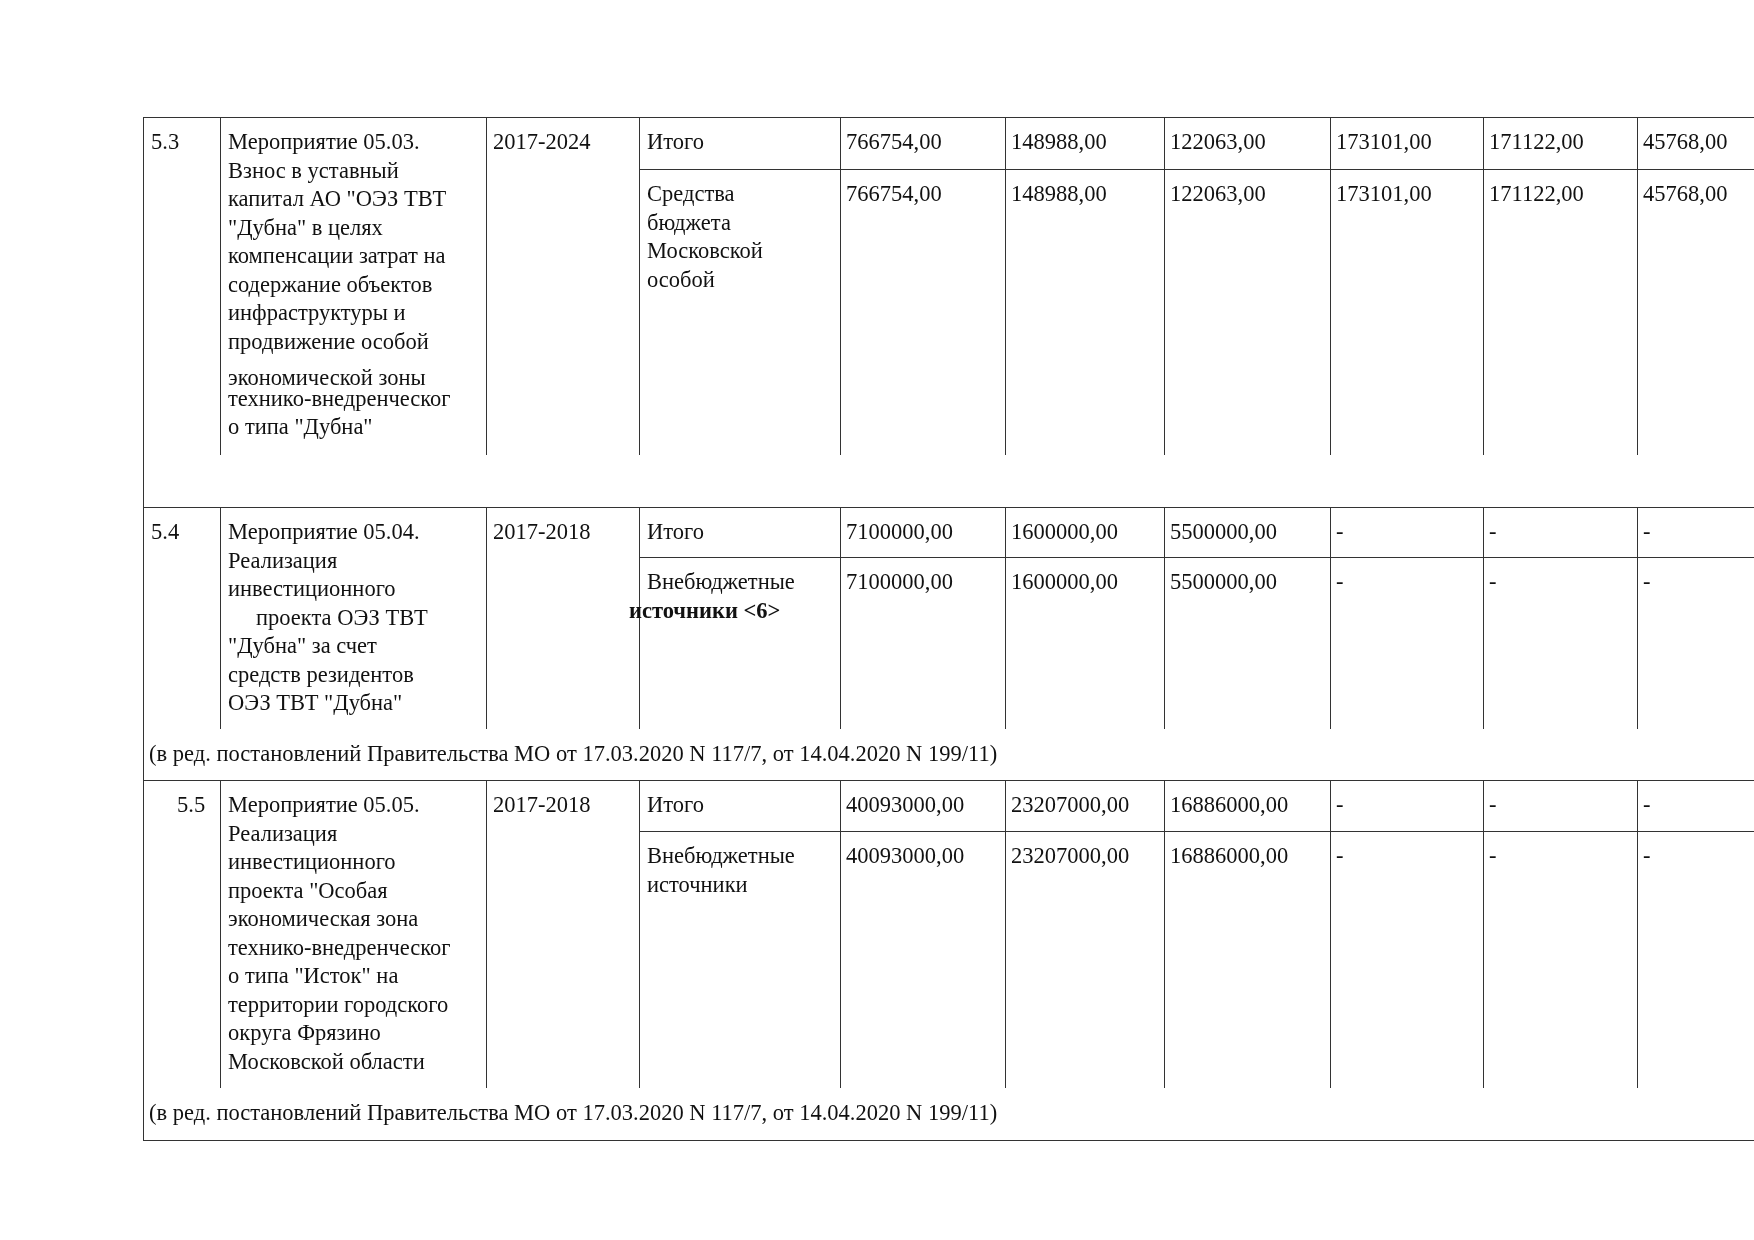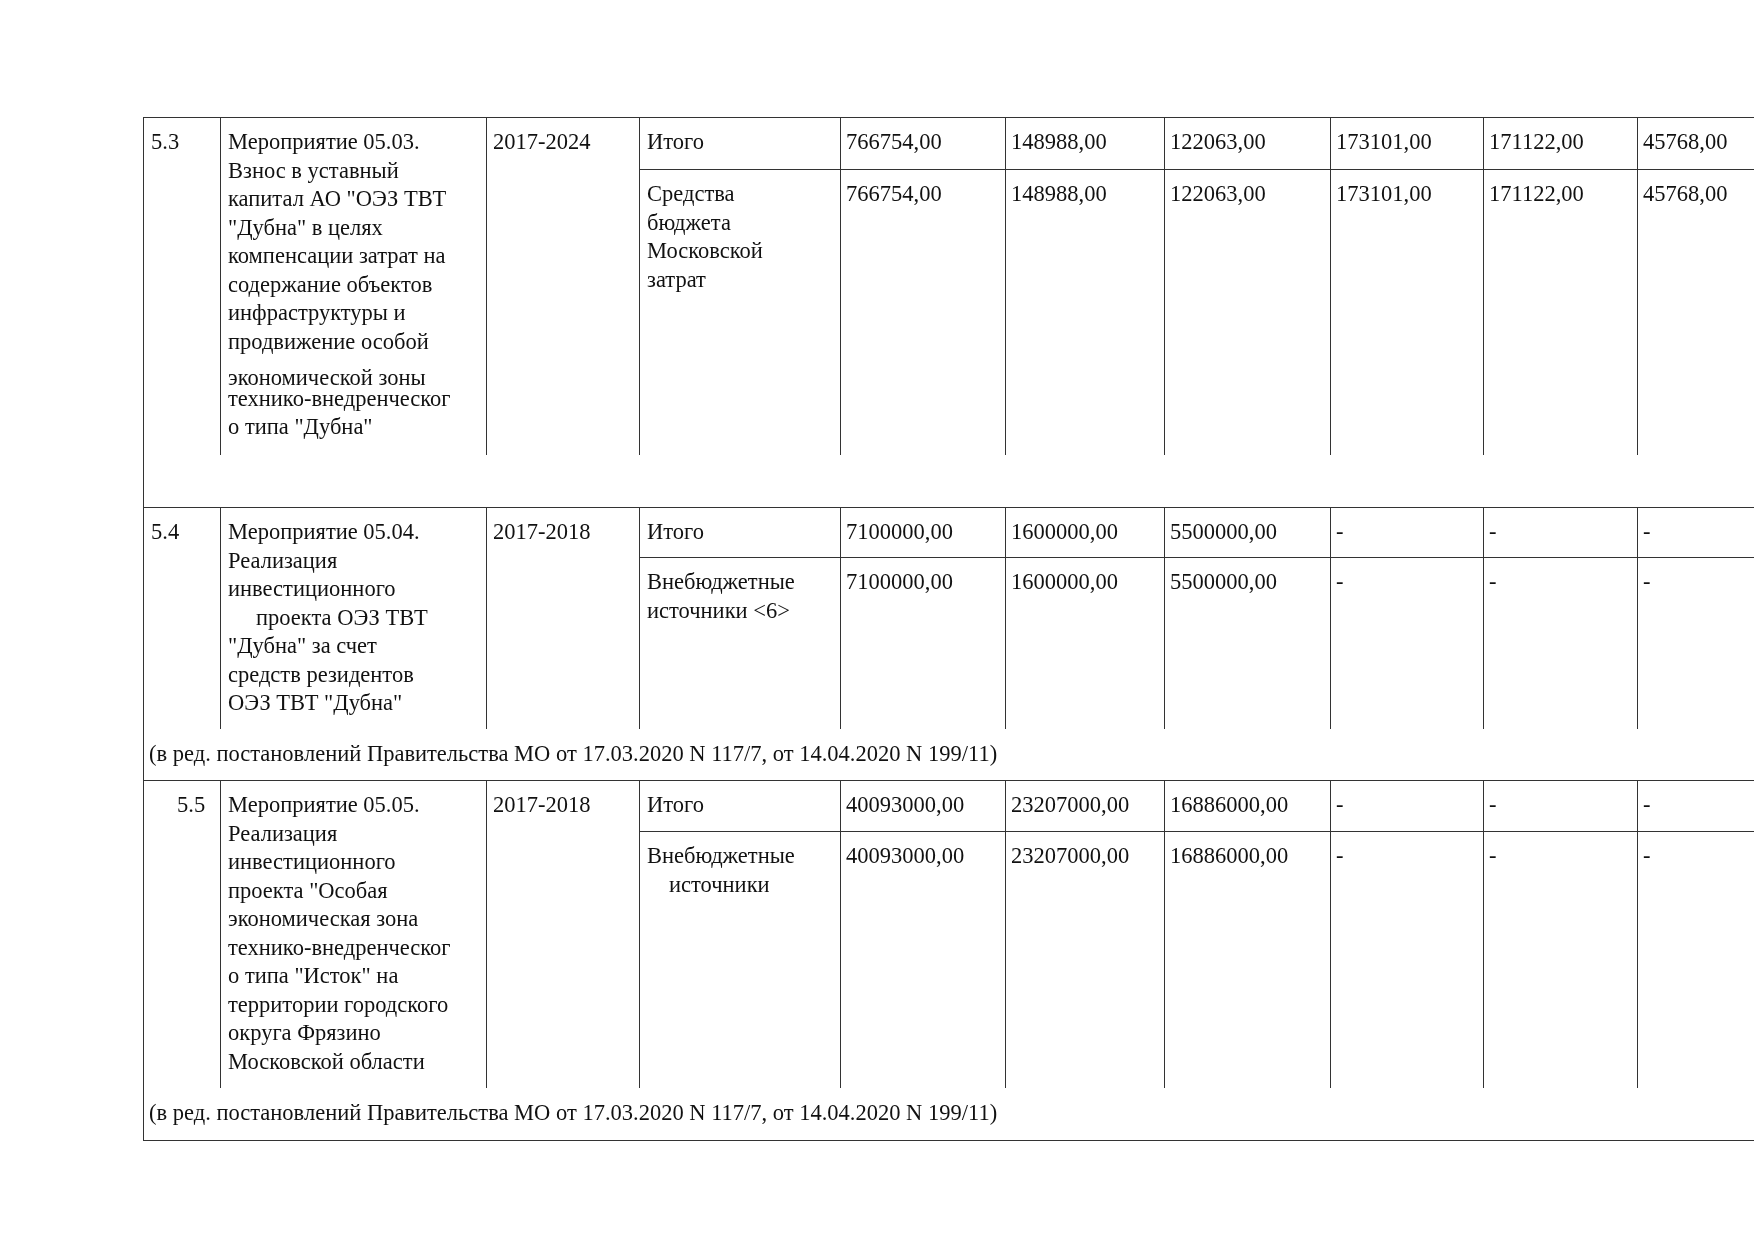--- a/index.html
+++ b/index.html
@@ -42,21 +42,21 @@
     <div class="txt" style="left: 647px; top: 128px;">Итого</div>
     <div class="txt" style="left: 846px; top: 128px;">766754,00</div>
     <div class="txt" style="left: 1011px; top: 128px;">148988,00</div>
     <div class="txt" style="left: 1170px; top: 128px;">122063,00</div>
     <div class="txt" style="left: 1336px; top: 128px;">173101,00</div>
     <div class="txt" style="left: 1489px; top: 128px;">171122,00</div>
     <div class="txt" style="left: 1643px; top: 128px;">45768,00</div>
     <div class="txt" style="left: 647px; top: 180px;">Средства</div>
     <div class="txt" style="left: 647px; top: 208.5px;">бюджета</div>
     <div class="txt" style="left: 647px; top: 237px;">Московской</div>
-    <div class="txt" style="left: 647px; top: 265.5px;">затрат</div>
+    <div class="txt" style="left: 647px; top: 265.5px;">особой</div>
     <div class="txt" style="left: 846px; top: 180px;">766754,00</div>
     <div class="txt" style="left: 1011px; top: 180px;">148988,00</div>
     <div class="txt" style="left: 1170px; top: 180px;">122063,00</div>
     <div class="txt" style="left: 1336px; top: 180px;">173101,00</div>
     <div class="txt" style="left: 1489px; top: 180px;">171122,00</div>
     <div class="txt" style="left: 1643px; top: 180px;">45768,00</div>
     <div class="hline" style="left: 143px; top: 507px; width: 1611px;"></div>
     <div class="vline" style="left: 220px; top: 507px; height: 222px;"></div>
     <div class="vline" style="left: 486px; top: 507px; height: 222px;"></div>
     <div class="vline" style="left: 639px; top: 507px; height: 222px;"></div>
@@ -77,21 +77,21 @@
     <div class="txt" style="left: 228px; top: 689px;">ОЭЗ ТВТ "Дубна"</div>
     <div class="txt" style="left: 493px; top: 518px;">2017-2018</div>
     <div class="txt" style="left: 647px; top: 518px;">Итого</div>
     <div class="txt" style="left: 846px; top: 518px;">7100000,00</div>
     <div class="txt" style="left: 1011px; top: 518px;">1600000,00</div>
     <div class="txt" style="left: 1170px; top: 518px;">5500000,00</div>
     <div class="txt" style="left: 1336px; top: 518px;">-</div>
     <div class="txt" style="left: 1489px; top: 518px;">-</div>
     <div class="txt" style="left: 1643px; top: 518px;">-</div>
     <div class="txt" style="left: 647px; top: 568px;">Внебюджетные</div>
-    <div class="txt" style="left: 647px; top: 596.5px;">источники &lt;6&gt;</div>
+    <div class="txt" style="left: 629px; top: 596.5px; font-weight: bold;">источники &lt;6&gt;</div>
     <div class="txt" style="left: 846px; top: 568px;">7100000,00</div>
     <div class="txt" style="left: 1011px; top: 568px;">1600000,00</div>
     <div class="txt" style="left: 1170px; top: 568px;">5500000,00</div>
     <div class="txt" style="left: 1336px; top: 568px;">-</div>
     <div class="txt" style="left: 1489px; top: 568px;">-</div>
     <div class="txt" style="left: 1643px; top: 568px;">-</div>
     <div class="txt" style="left: 149px; top: 740px;">(в ред. постановлений Правительства МО от 17.03.2020 N 117/7, от 14.04.2020 N 199/11)</div>
     <div class="hline" style="left: 143px; top: 780px; width: 1611px;"></div>
     <div class="vline" style="left: 220px; top: 780px; height: 308px;"></div>
     <div class="vline" style="left: 486px; top: 780px; height: 308px;"></div>
@@ -116,21 +116,21 @@
     <div class="txt" style="left: 228px; top: 1047.5px;">Московской области</div>
     <div class="txt" style="left: 493px; top: 791px;">2017-2018</div>
     <div class="txt" style="left: 647px; top: 791px;">Итого</div>
     <div class="txt" style="left: 846px; top: 791px;">40093000,00</div>
     <div class="txt" style="left: 1011px; top: 791px;">23207000,00</div>
     <div class="txt" style="left: 1170px; top: 791px;">16886000,00</div>
     <div class="txt" style="left: 1336px; top: 791px;">-</div>
     <div class="txt" style="left: 1489px; top: 791px;">-</div>
     <div class="txt" style="left: 1643px; top: 791px;">-</div>
     <div class="txt" style="left: 647px; top: 842px;">Внебюджетные</div>
-    <div class="txt" style="left: 647px; top: 870.5px; margin-left: 22px;">источники</div>
+    <div class="txt" style="left: 647px; top: 870.5px;">источники</div>
     <div class="txt" style="left: 846px; top: 842px;">40093000,00</div>
     <div class="txt" style="left: 1011px; top: 842px;">23207000,00</div>
     <div class="txt" style="left: 1170px; top: 842px;">16886000,00</div>
     <div class="txt" style="left: 1336px; top: 842px;">-</div>
     <div class="txt" style="left: 1489px; top: 842px;">-</div>
     <div class="txt" style="left: 1643px; top: 842px;">-</div>
     <div class="txt" style="left: 149px; top: 1099px;">(в ред. постановлений Правительства МО от 17.03.2020 N 117/7, от 14.04.2020 N 199/11)</div>
     <div class="hline" style="left: 143px; top: 1140px; width: 1611px;"></div>
   </div>
 

